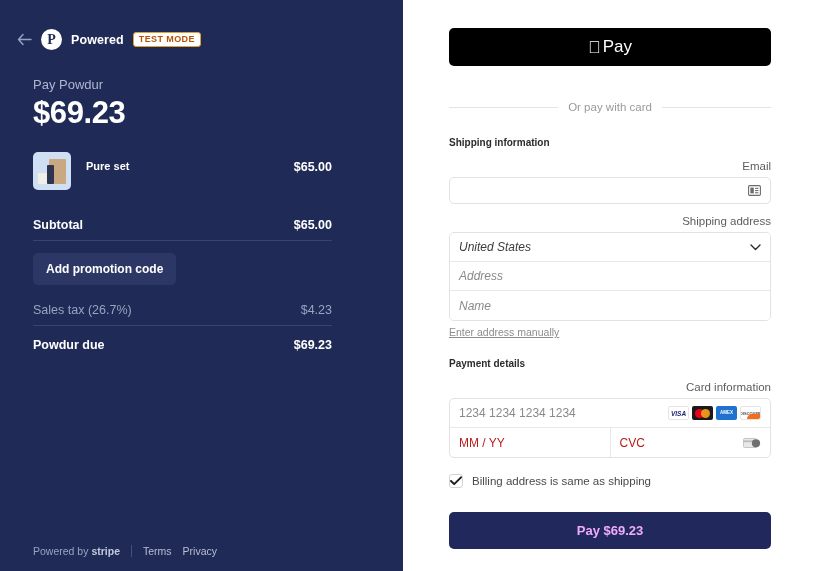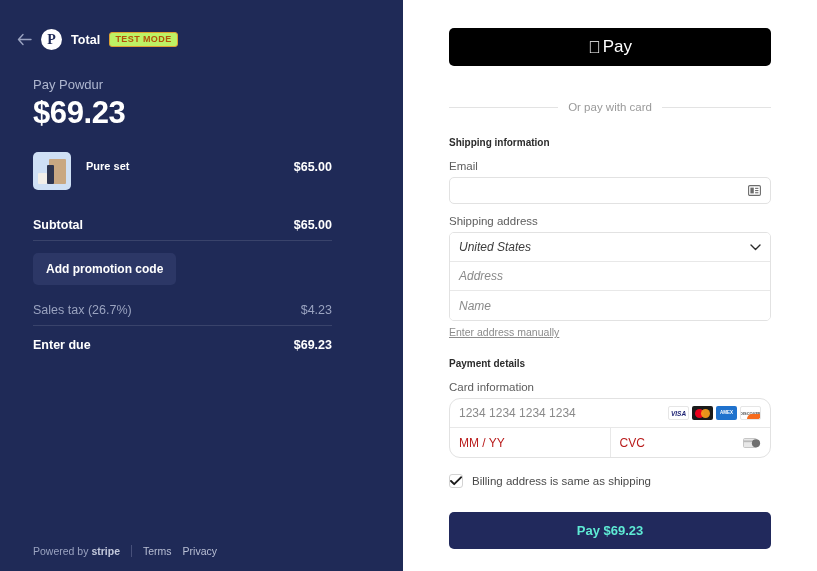--- a/index.html
+++ b/index.html
@@ -30,21 +30,21 @@
   .logo-circle {
     width: 21px; height: 21px; border-radius: 50%;
     background: #ffffff; color: #1f2a57;
     display: flex; align-items: center; justify-content: center;
     font-family: "Liberation Serif", serif;
     font-size: 14px; font-weight: 700; line-height: 1;
   }
   .brand-name { font-size: 12.5px; font-weight: 700; letter-spacing: .1px; }
   .test-badge {
     font-size: 9px; font-weight: 700; letter-spacing: .4px;
-    color: #b45309; background: #bef264;
+    color: #b45309; background: #ffffff;
     border: 1px solid #e0a030; border-radius: 3px;
     padding: 2px 5px 2px 5px; line-height: 1;
   }
 
   .paytitle {
     position: absolute; left: 33px; top: 77px;
     font-size: 13px; color: #aeb6cf; font-weight: 400;
   }
   .payamount {
     position: absolute; left: 33px; top: 95px;
@@ -117,21 +117,21 @@
     margin-top: 35px; color: #9a9a9a; font-size: 11.5px;
   }
   .or-divider::before, .or-divider::after {
     content: ""; flex: 1; height: 1px; background: #e3e3e3;
   }
 
   .section-title {
     font-size: 10px; font-weight: 700; color: #2b2b2b;
     margin-top: 24px; margin-bottom: 12px;
   }
-  .field-label { font-size: 11.5px; color: #5d5d5d; margin-bottom: 5px; }
+  .field-label { font-size: 11.5px; color: #5d5d5d; margin-bottom: 5px; text-align: right; }
 
   .input-box {
     width: 100%; height: 27px;
     border: 1px solid #e2e2e2; border-radius: 5px;
     background: #ffffff;
     display: flex; align-items: center;
     padding: 0 9px;
     font-size: 12px; color: #8a8a8a;
     position: relative;
   }
@@ -146,21 +146,21 @@
   .group-row:last-child { border-bottom: none; }
   .group-row .val { flex: 1; color: #3c3c3c; }
   .group-row .ph { flex: 1; color: #8a8a8a; }
 
   .manual-link {
     display: inline-block; margin-top: 5px;
     font-size: 10.5px; color: #8c8c8c;
     text-decoration: underline; cursor: pointer;
   }
 
-  .card-group { border: 1px solid #e2e2e2; border-radius: 11px; overflow: hidden; }
+  .card-group { border: 1px solid #e2e2e2; border-radius: 5px; overflow: hidden; }
   .card-row-1 {
     height: 29px; display: flex; align-items: center; padding: 0 9px;
     border-bottom: 1px solid #e8e8e8; font-size: 12px; color: #8a8a8a;
   }
   .card-row-2 { height: 29px; display: flex; }
   .card-cell {
     flex: 1; display: flex; align-items: center; padding: 0 9px;
     font-size: 12px; color: #b91c1c;
   }
   .card-cell.left-cell { border-right: 1px solid #e8e8e8; }
@@ -190,42 +190,42 @@
   }
   .checkbox {
     width: 14px; height: 14px; border: 1px solid #d3d3d3; border-radius: 3px;
     background: #ffffff; display: flex; align-items: center; justify-content: center;
     cursor: pointer; flex: 0 0 14px;
   }
   .checkbox-label { font-size: 11.5px; color: #4a4a4a; }
 
   .paybtn {
     width: 100%; height: 37px; margin-top: 24px;
-    background: #21295c; color: #5eead4;
+    background: #21295c; color: #f0abfc;
     border: none; border-radius: 5px; cursor: pointer;
     font-size: 13px; font-weight: 700;
     font-family: "Liberation Sans", sans-serif;
   }
   .icon-svg { display: block; }
 </style>
 </head>
 <body>
 
 <div class="page">
 
   <div class="left">
 
     <div class="brandbar">
       <span class="back-arrow">
         <svg class="icon-svg" width="15" height="13" viewBox="0 0 15 13" fill="none">
           <path d="M6 1.5L1.5 6.5L6 11.5M1.5 6.5H14" stroke="#9aa3c0" stroke-width="1.4" stroke-linecap="round" stroke-linejoin="round"></path>
         </svg>
       </span>
       <span class="logo-circle">P</span>
-      <span class="brand-name">Total</span>
+      <span class="brand-name">Powered</span>
       <span class="test-badge">TEST MODE</span>
     </div>
 
     <div class="paytitle">Pay Powdur</div>
     <div class="payamount">$69.23</div>
 
     <div class="summary">
 
       <div class="item-row">
         <span class="thumb">
@@ -249,21 +249,21 @@
       </div>
 
       <div class="line-row muted">
         <span>Sales tax (26.7%)</span>
         <span>$4.23</span>
       </div>
 
       <div class="divider"></div>
 
       <div class="line-row bold" style="margin-top:4px;">
-        <span>Enter due</span>
+        <span>Powdur due</span>
         <span>$69.23</span>
       </div>
     </div>
 
     <div class="footer">
       <span>
         <span>Powered by</span>
         <span class="stripe-word">stripe</span>
       </span>
       <span class="vsep"></span>

